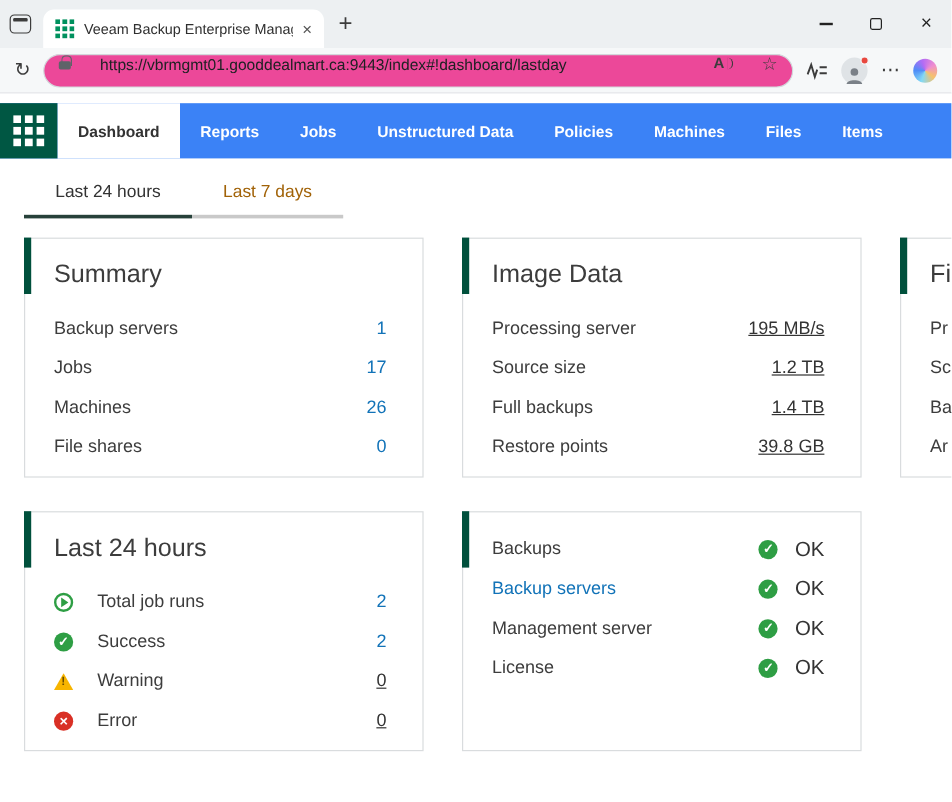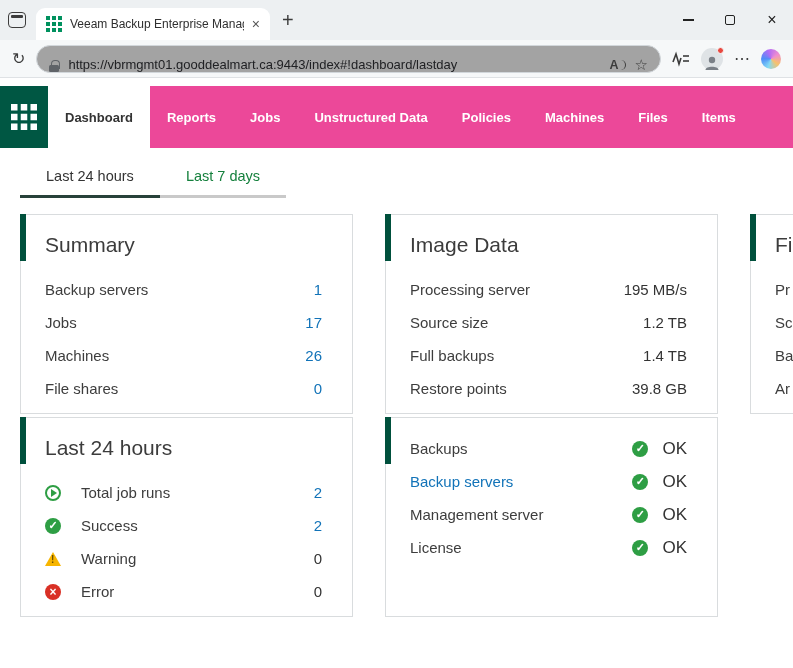--- a/index.html
+++ b/index.html
@@ -15,59 +15,59 @@
   .tab-close { font-size:14px; color:#555; line-height:1; }
   .newtab { margin-left:12px; font-size:20px; color:#3c3c3c; line-height:1; }
   .win-controls { margin-left:auto; display:flex; height:100%; }
   .wc { width:42px; display:flex; align-items:center; justify-content:center; color:#222; }
   .wc-min-glyph { display:block; width:11px; height:1.5px; background:#222; }
   .wc-max-glyph { display:block; width:10px; height:10px; border:1.4px solid #222; border-radius:2px; }
   .wc-close-glyph { font-size:16px; line-height:1; }
 
   .toolbar { height:38px; background:#f6f8f9; border-bottom:1px solid #dfe2e5; display:flex; align-items:center; padding:0 12px; gap:11px; }
   .refresh { font-size:16px; color:#3c3c3c; line-height:1; }
-  .addressbar { flex:1; min-width:0; height:28px; background:#a3a3a3; border:1px solid #d2d7db; border-radius:14px; display:flex; align-items:flex-end; padding:0 12px; gap:9px; }
+  .addressbar { flex:1; min-width:0; height:28px; background:#ec4899; border:1px solid #d2d7db; border-radius:14px; display:flex; align-items:flex-start; padding:0 12px; gap:24px; }
   .lock { width:10px; height:12px; position:relative; flex:none; }
   .lock::before { content:""; position:absolute; left:1.5px; top:0; width:7px; height:8px; border:1.5px solid #5f6368; border-bottom:none; border-radius:4px 4px 0 0; }
   .lock::after { content:""; position:absolute; left:0; top:5px; width:10px; height:7px; background:#5f6368; border-radius:1.5px; }
   .url { font-size:13px; color:#202124; flex:1; white-space:nowrap; overflow:hidden; }
   .ra { font-size:12.5px; font-weight:600; color:#3c3c3c; display:flex; align-items:center; }
   .ra::after { content:""; width:4px; height:10px; border-right:1.6px solid #3c3c3c; border-radius:0 5px 5px 0; margin-left:2px; }
   .star { font-size:15px; color:#3c3c3c; line-height:1; }
   .tb-icon { color:#3c3c3c; display:flex; align-items:center; }
   .avatar { width:22px; height:22px; border-radius:50%; background:#dfe3e6; position:relative; display:flex; align-items:flex-end; justify-content:center; overflow:visible; }
   .avatar-dot { position:absolute; top:-1px; right:-1px; width:7px; height:7px; border-radius:50%; background:#e8483f; border:1.5px solid #f6f8f9; }
   .dots { font-size:16px; color:#3c3c3c; line-height:1; }
   .copilot { width:20px; height:20px; border-radius:50%;
     background:conic-gradient(from 200deg, #83d9f5, #4e8df7, #b36bf5, #ef8dd0, #f6c26b, #83d9f5); }
 
   
   .app-gap { height:8px; background:#fff; }
-  .nav { height:62px; background:#ec4899; display:flex; align-items:stretch; }
+  .nav { height:46px; background:#3b82f6; display:flex; align-items:stretch; }
   .logo { width:48px; background:#005743; display:flex; align-items:center; justify-content:center; flex:none; }
   .navtabs { display:flex; }
   .navtab { padding:0 17px; display:flex; align-items:center; color:#fff; font-size:13px; font-weight:700; cursor:pointer; }
   .navtab.active { background:#fff; color:#333; }
 
   .subtabs { display:flex; padding:10px 0 0 20px; }
-  .subtab { padding:10px 26px 11px; font-size:14.5px; border-bottom:3px solid #c9c9c9; color:#15803d; cursor:pointer; }
+  .subtab { padding:10px 26px 11px; font-size:14.5px; border-bottom:3px solid #c9c9c9; color:#a16207; cursor:pointer; }
   .subtab.active { color:#333; border-bottom-color:#27413a; }
 
   .content { padding:16px 0 0 20px; overflow:hidden; width:793px; }
-  .cards-row { display:flex; gap:32px; margin-bottom:3px; }
+  .cards-row { display:flex; gap:32px; margin-bottom:28px; }
   .card { width:333px; min-width:333px; height:200px; background:#fff; border:1px solid #d9dcde; position:relative; padding:14px 30px 0 24px; }
   .card::before { content:""; position:absolute; left:-1px; top:-1px; width:6px; height:47px; background:#00503c; }
   .card-title { font-size:21px; font-weight:400; color:#3c3c3c; margin:4px 0 16px; }
   .row { display:flex; justify-content:space-between; align-items:center; height:33px; }
   .row-left { display:flex; align-items:center; gap:20px; }
   .row-label { font-size:15px; color:#3d3d3d; }
   .row-label.link { color:#1273b8; }
   .row-value { font-size:15px; }
   .row-value.link { color:#1273b8; }
-  .row-value.plain { color:#333; }
+  .row-value.plain { color:#333;text-decoration:underline; }
   .status-right { display:flex; align-items:center; gap:14px; font-size:17px; color:#333; }
 
   
   .icon-running { width:16px; height:16px; border:2px solid #2e9e44; border-radius:50%; display:flex; align-items:center; justify-content:center; flex:none; }
   .icon-running::after { content:""; width:0; height:0; border-left:6px solid #2e9e44; border-top:4px solid transparent; border-bottom:4px solid transparent; margin-left:1px; }
   .icon-success { width:16px; height:16px; border-radius:50%; background:#2e9e44; color:#fff; display:flex; align-items:center; justify-content:center; font-size:11px; font-weight:bold; flex:none; }
   .icon-success::after { content:"\2713"; }
   .icon-warning { width:0; height:0; border-left:8px solid transparent; border-right:8px solid transparent; border-bottom:14px solid #f7b500; position:relative; flex:none; }
   .icon-warning::after { content:"!"; position:absolute; left:-2px; top:2px; font-size:10px; font-weight:bold; color:#6b4e00; }
   .icon-error { width:16px; height:16px; border-radius:50%; background:#d93025; color:#fff; display:flex; align-items:center; justify-content:center; font-size:12px; font-weight:bold; flex:none; line-height:1; }

